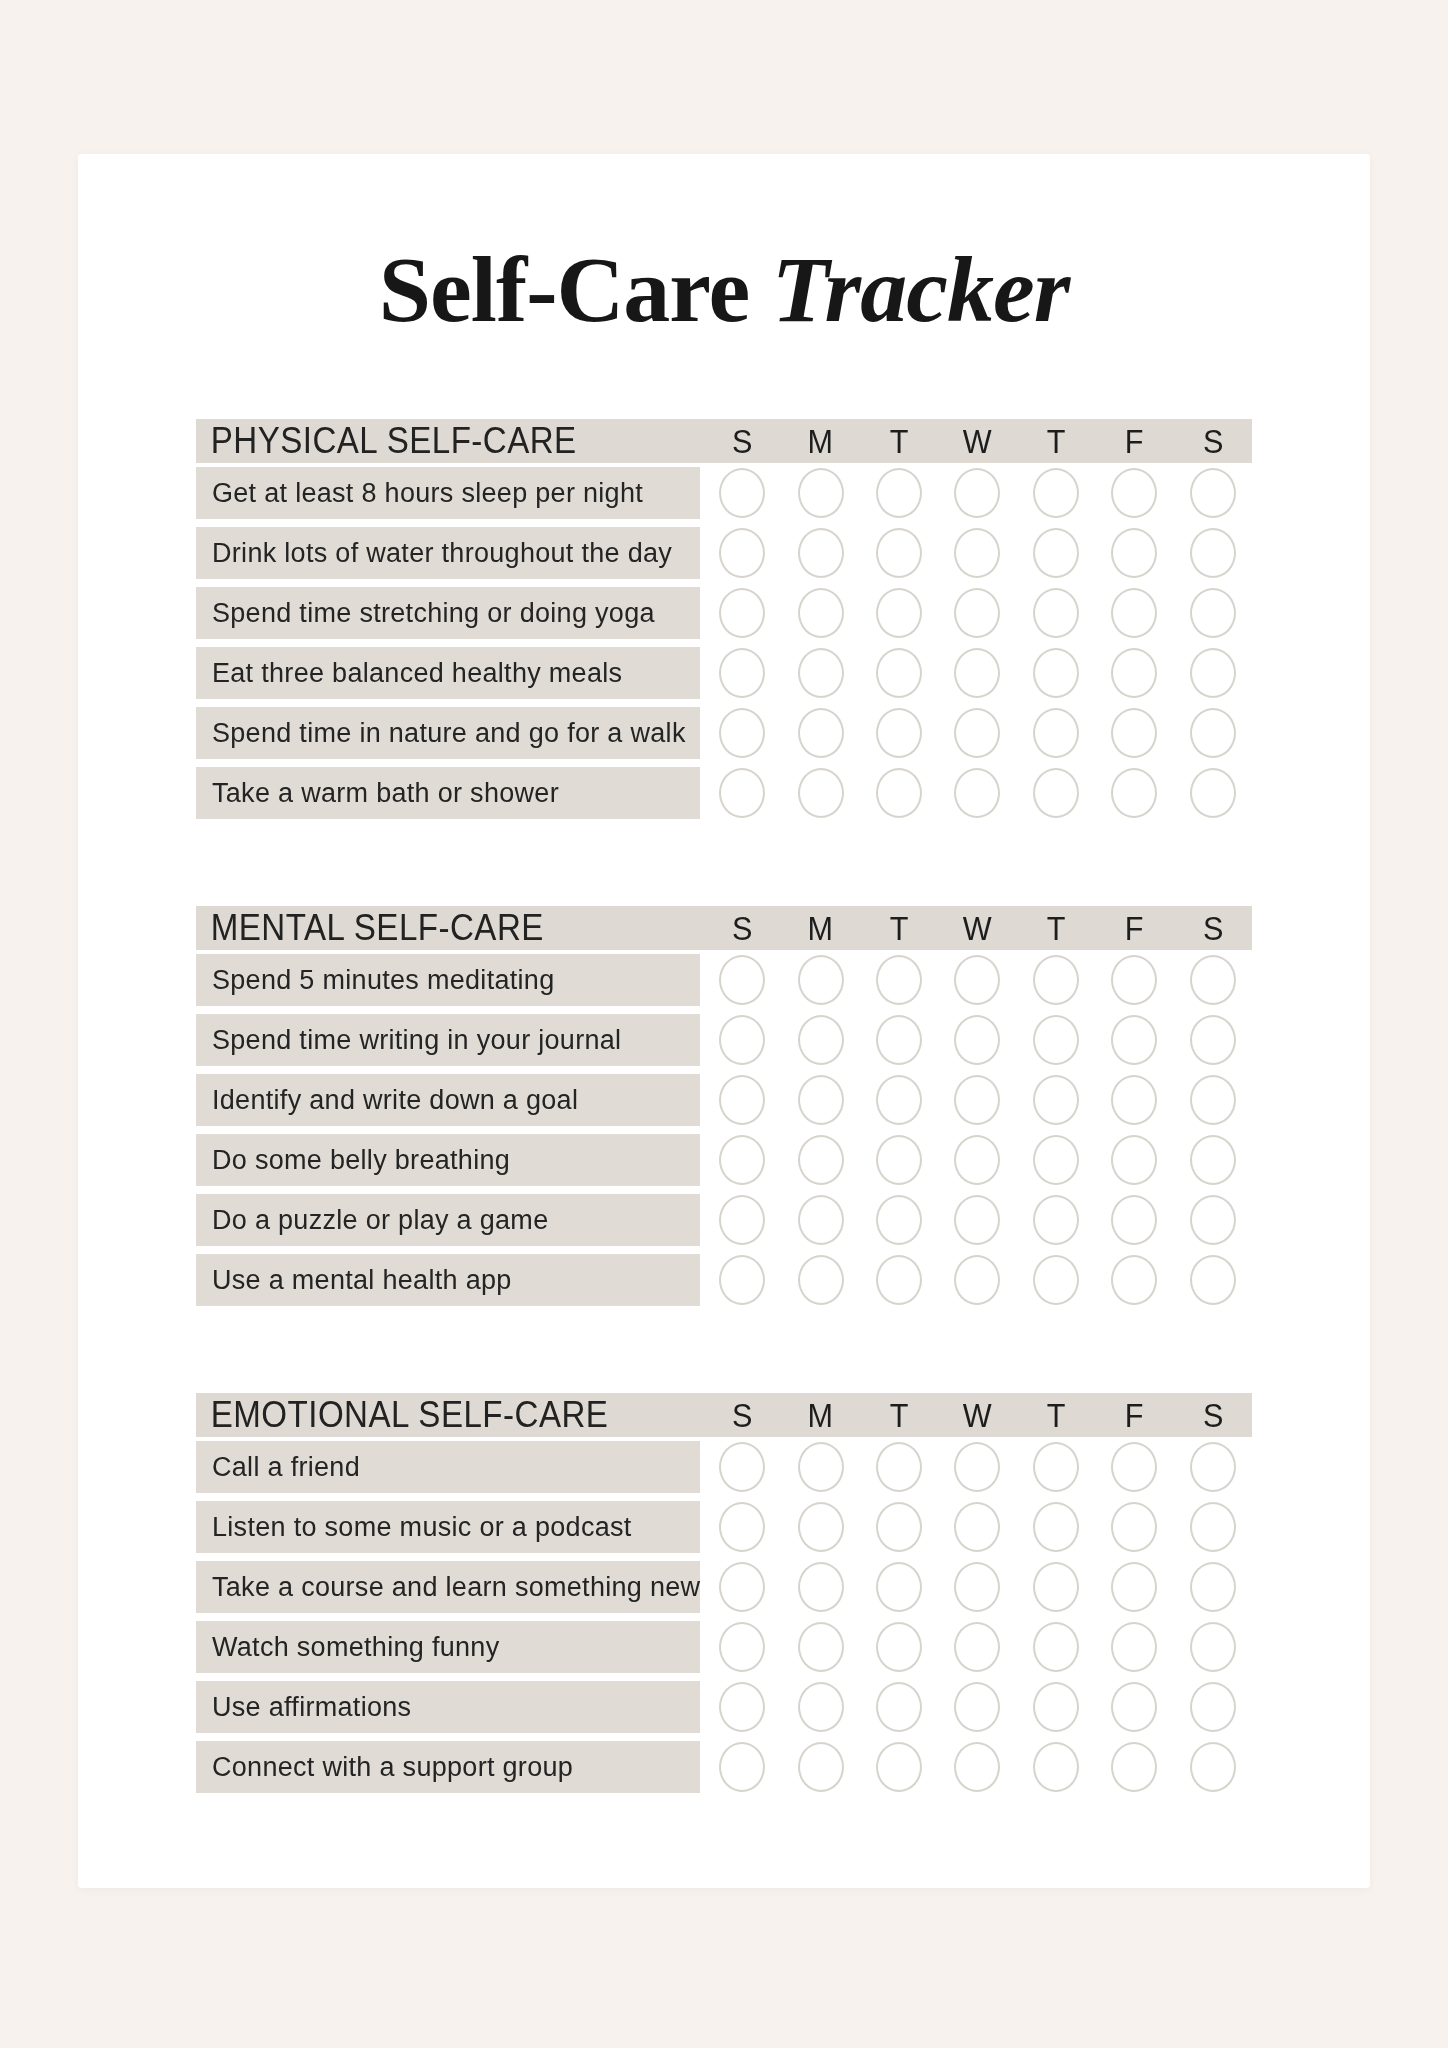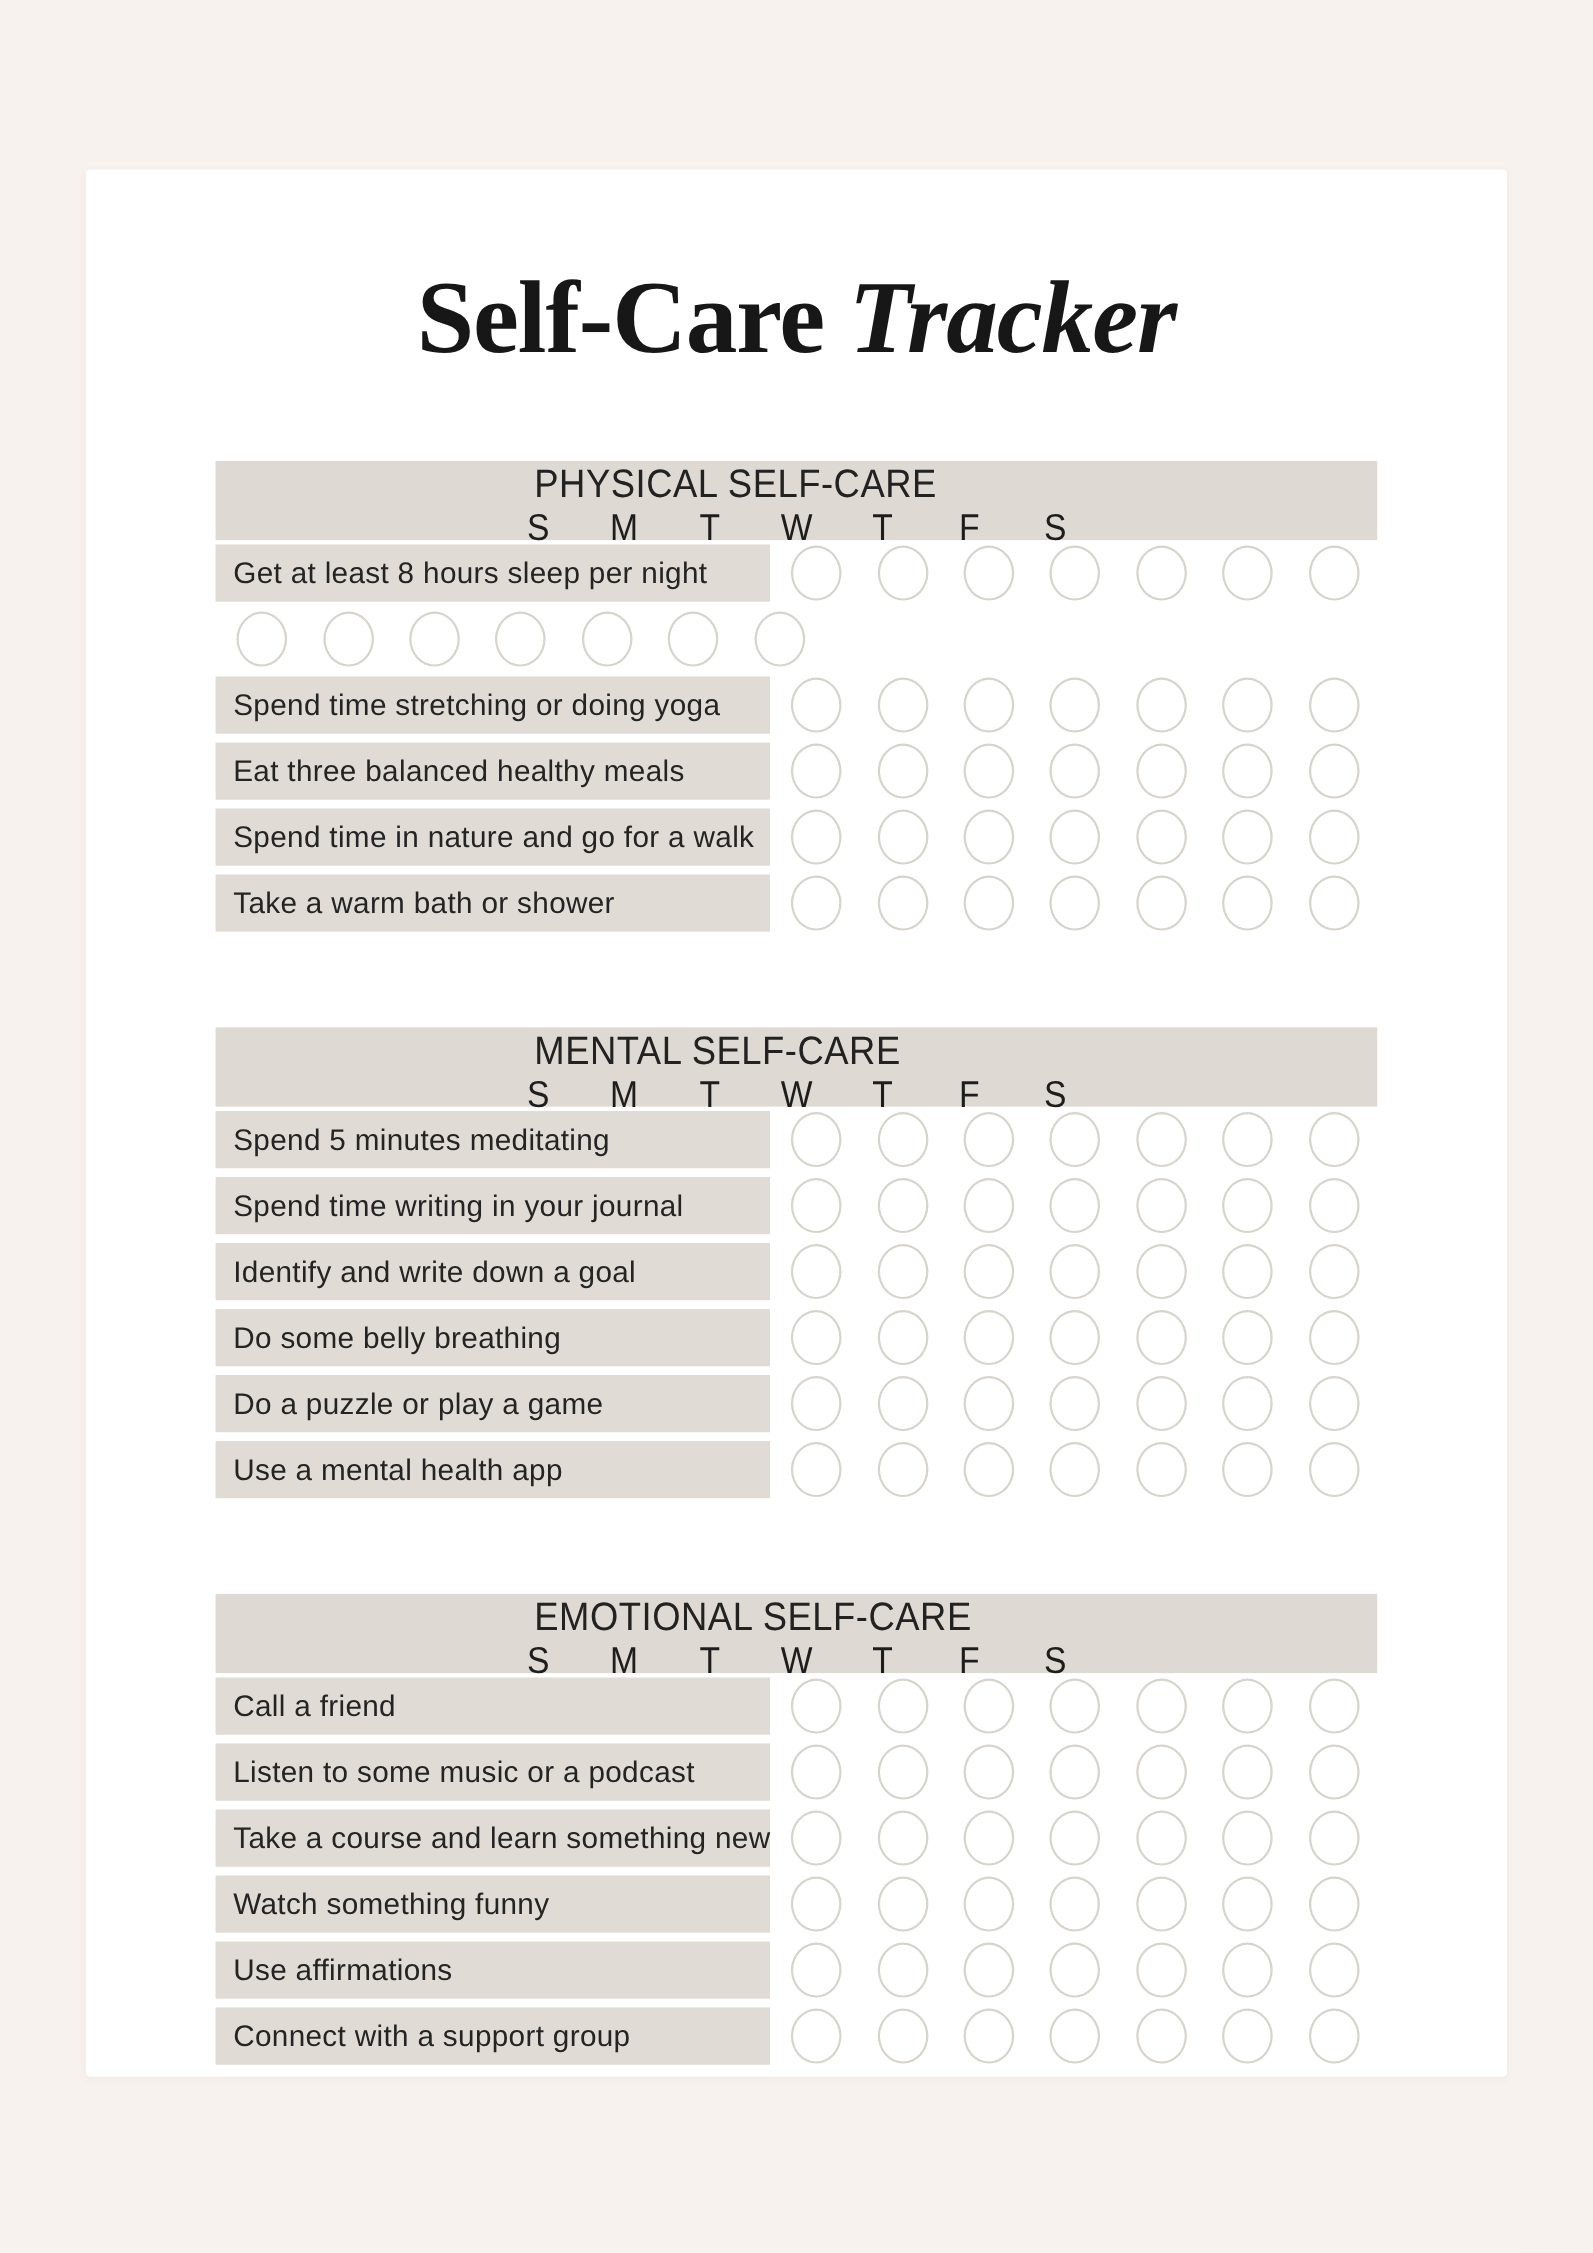--- a/index.html
+++ b/index.html
@@ -42,23 +42,22 @@
   .page-title .t-italic{font-style:italic;}
   .sections{
     position:absolute;
     left:118px; top:265px;
     width:1056px;
   }
   .section{margin-bottom:87px;}
   .section-header{
     display:flex;
     align-items:center;
-    height:72px;
+    height:44px;
     background:var(--band-bg);
-    flex-direction:column;
   }
   .section-title{
     width:507px;
     padding-left:16px;
     font-size:36px;
     letter-spacing:0.5px;
     color:#222;
     white-space:nowrap;
     transform:scaleX(0.92);
     transform-origin:left center;
@@ -158,20 +157,21 @@
               </div>
               <div class="circle-cell">
                 <span class="circle"></span>
               </div>
               <div class="circle-cell">
                 <span class="circle"></span>
               </div>
             </div>
           </div>
           <div class="task-row">
+            <div class="task-label">Drink lots of water throughout the day</div>
             <div class="circles">
               <div class="circle-cell">
                 <span class="circle"></span>
               </div>
               <div class="circle-cell">
                 <span class="circle"></span>
               </div>
               <div class="circle-cell">
                 <span class="circle"></span>
               </div>

